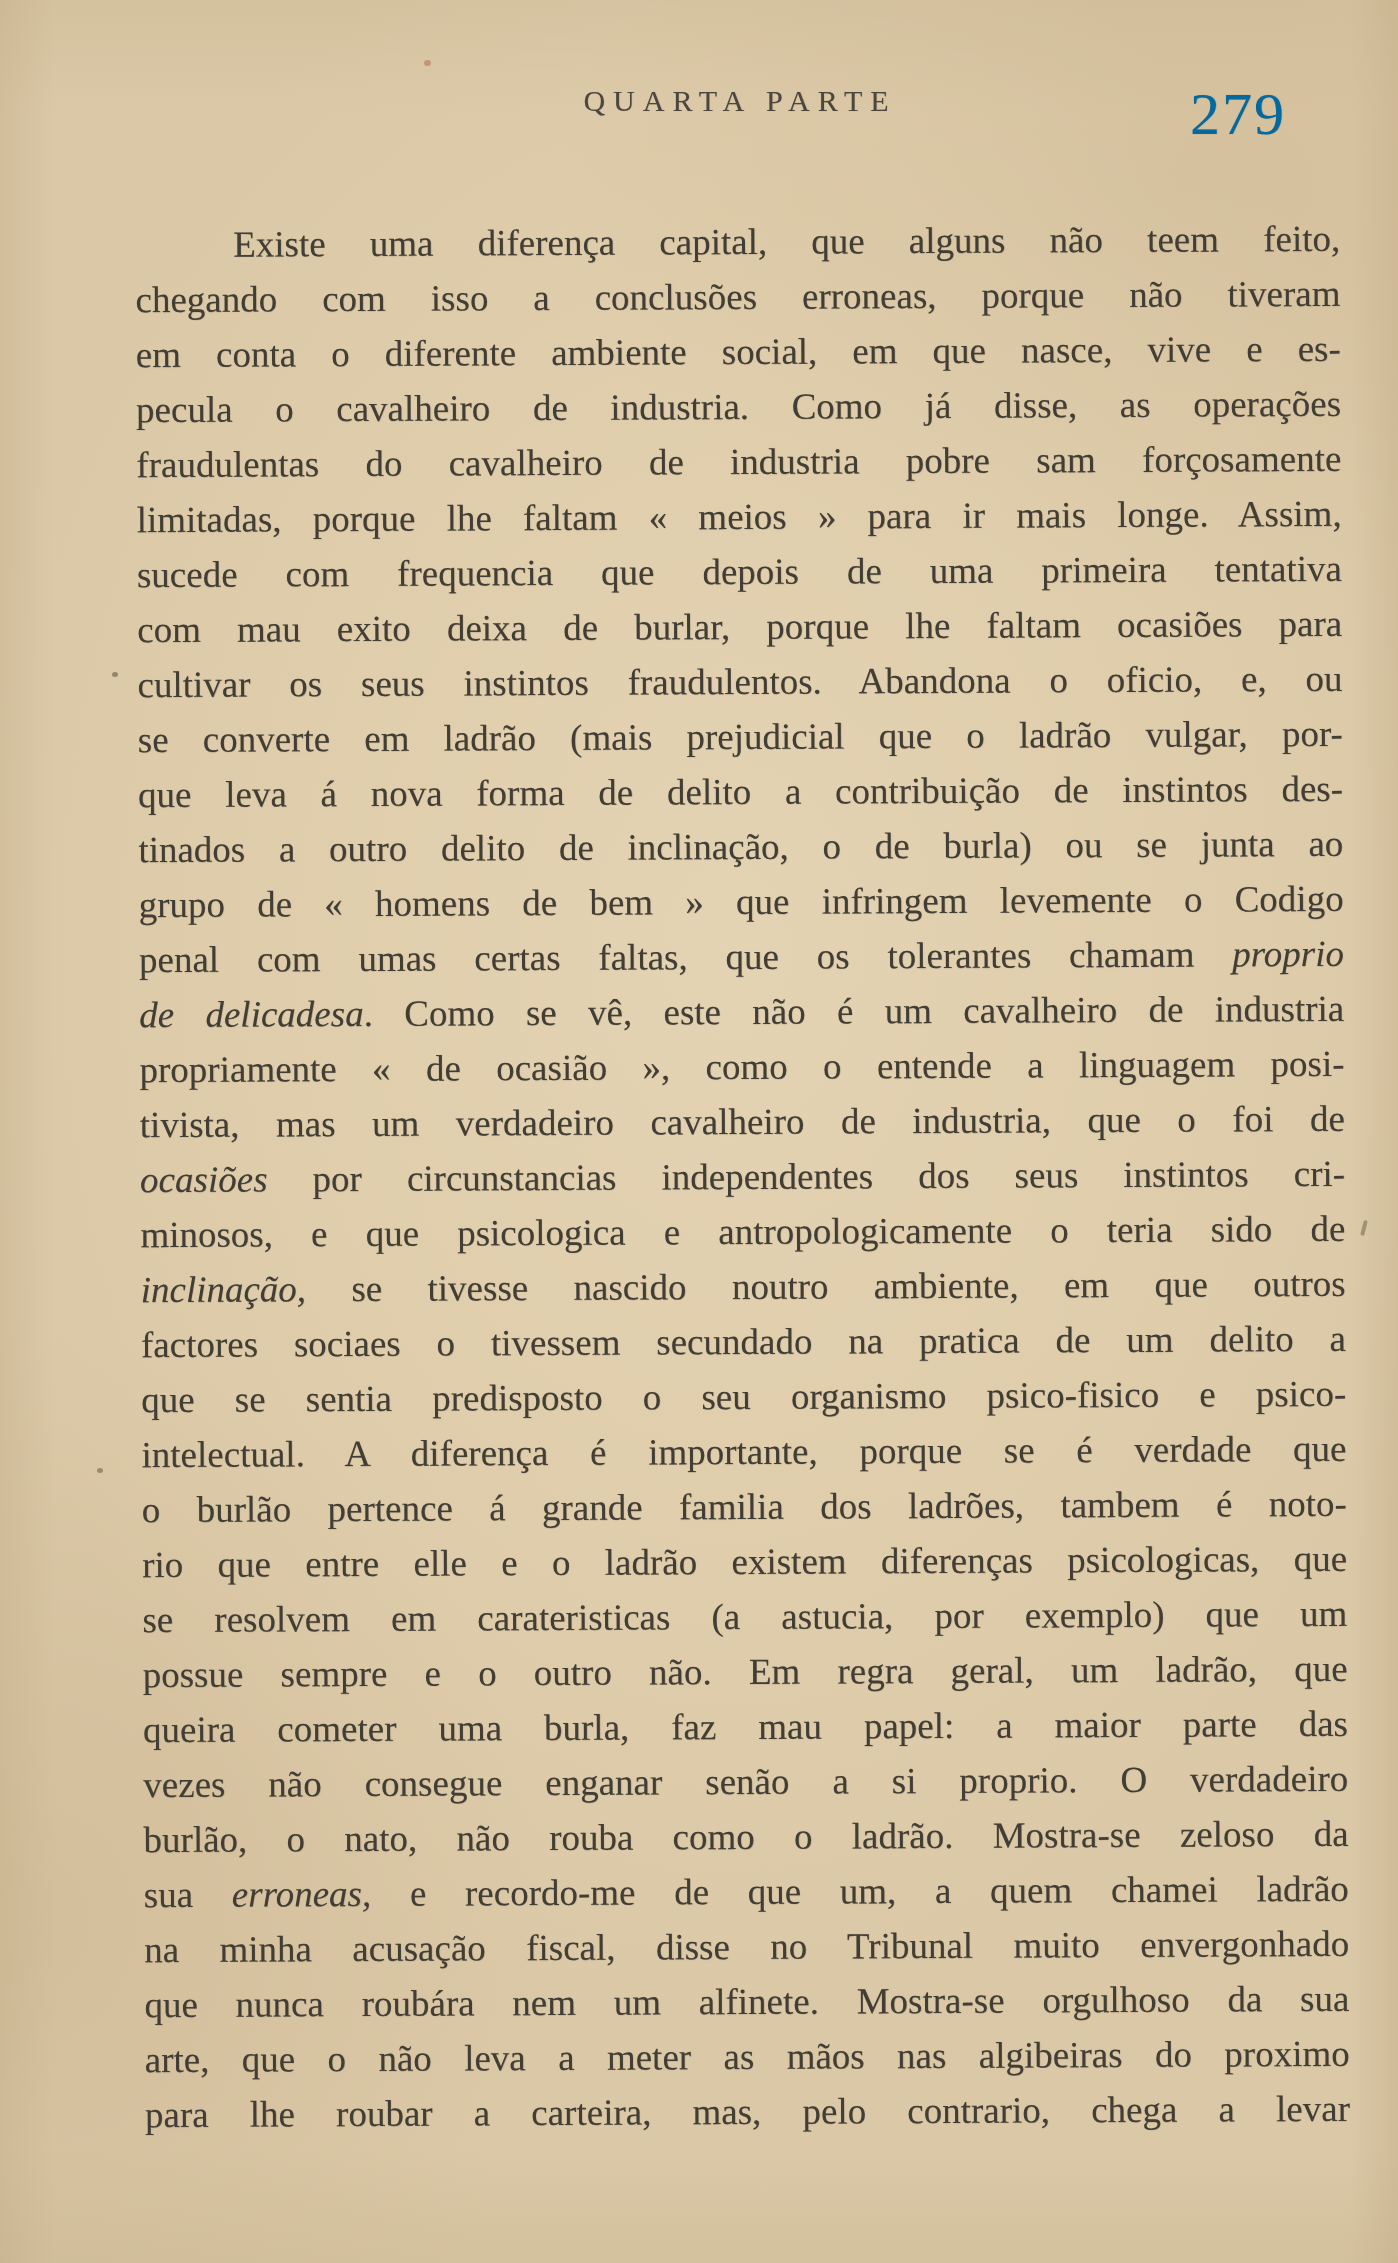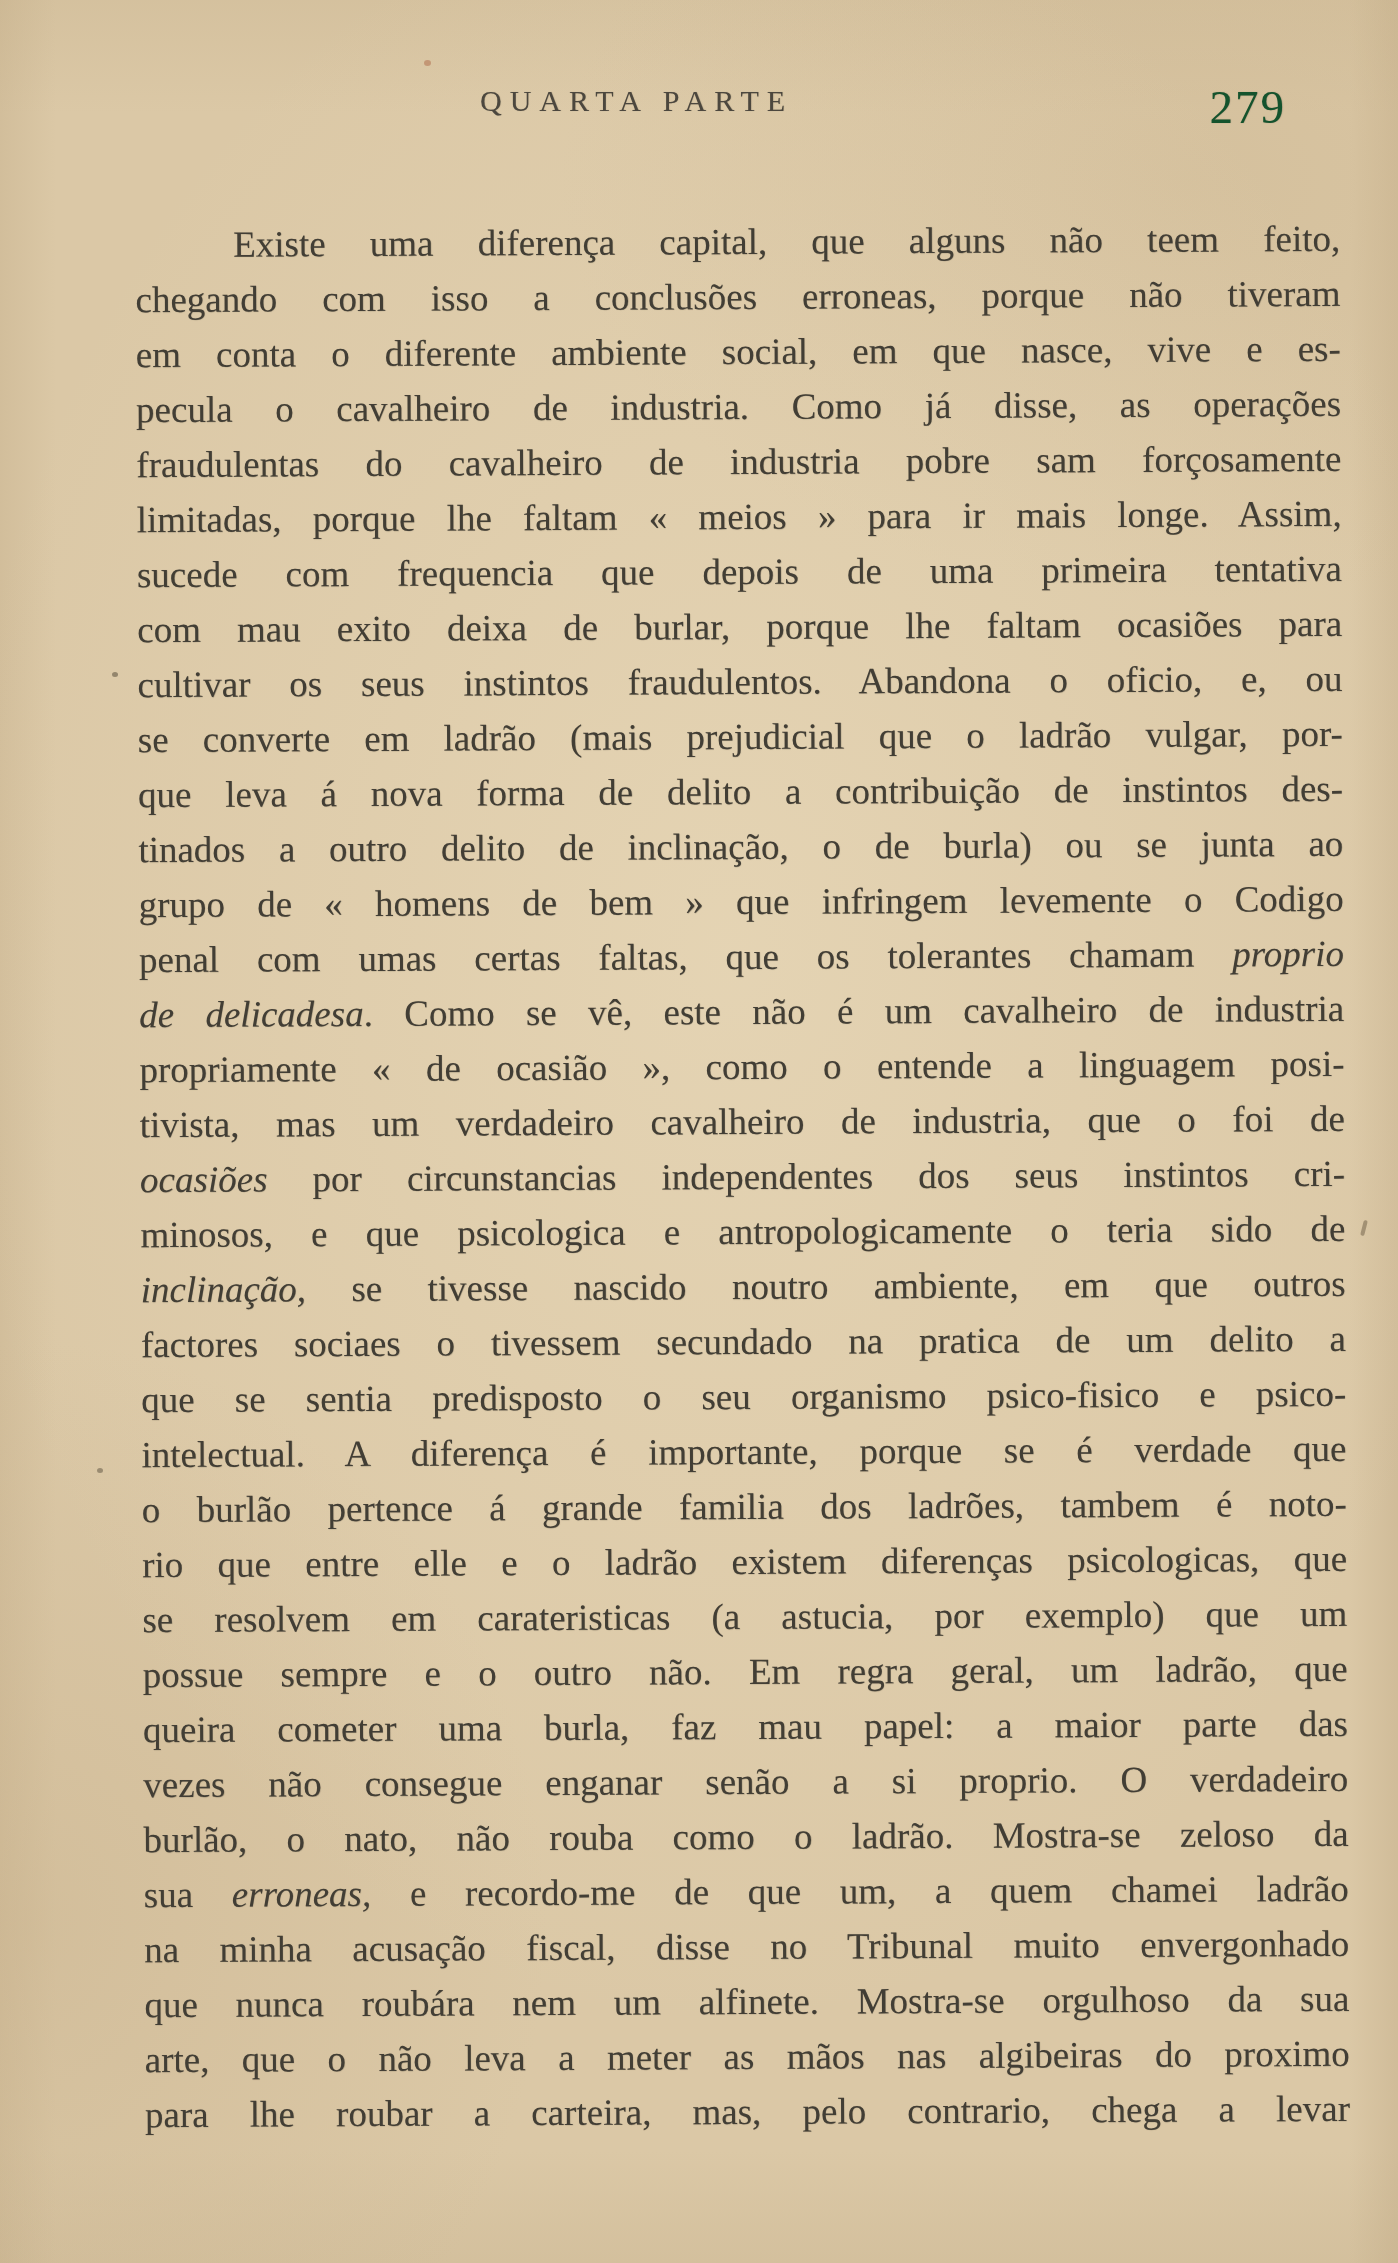--- a/index.html
+++ b/index.html
@@ -21,31 +21,32 @@
       radial-gradient(ellipse 800px 900px at 2% 85%, rgba(198,175,138,.40) 0%, rgba(198,175,138,0) 65%),
       linear-gradient(90deg, rgba(186,163,126,.28) 0%, rgba(186,163,126,0) 4%, rgba(186,163,126,0) 96.5%, rgba(186,163,126,.33) 100%),
       linear-gradient(180deg, rgba(190,168,130,.22) 0%, rgba(190,168,130,0) 5%, rgba(190,168,130,0) 95%, rgba(190,168,130,.25) 100%),
       var(--paper);
   }
   .sheet{position:absolute;inset:0;}
   
   .running-head{
     position:absolute;
     left:480px; top:84px; width:520px;
+    text-align:center;
     font-size:30px;
     letter-spacing:8px;
     color:var(--ink-light);
     text-shadow:.4px .4px .8px rgba(70,62,50,.35);
   }
   .folio{
     position:absolute;
     top:80px; right:112px;
-    font-size:47px;
+    font-size:60px;
     letter-spacing:2px;
-    color:#14532d;
+    color:#0369a1;
     text-shadow:.4px .4px 1px rgba(60,54,42,.35);
   }
   
   .page-text{
     position:absolute;
     left:135px; top:214px; width:1205px;
     transform:rotate(-0.3deg);
     transform-origin:50% 0;
     color:var(--ink);
     font-size:37px;

